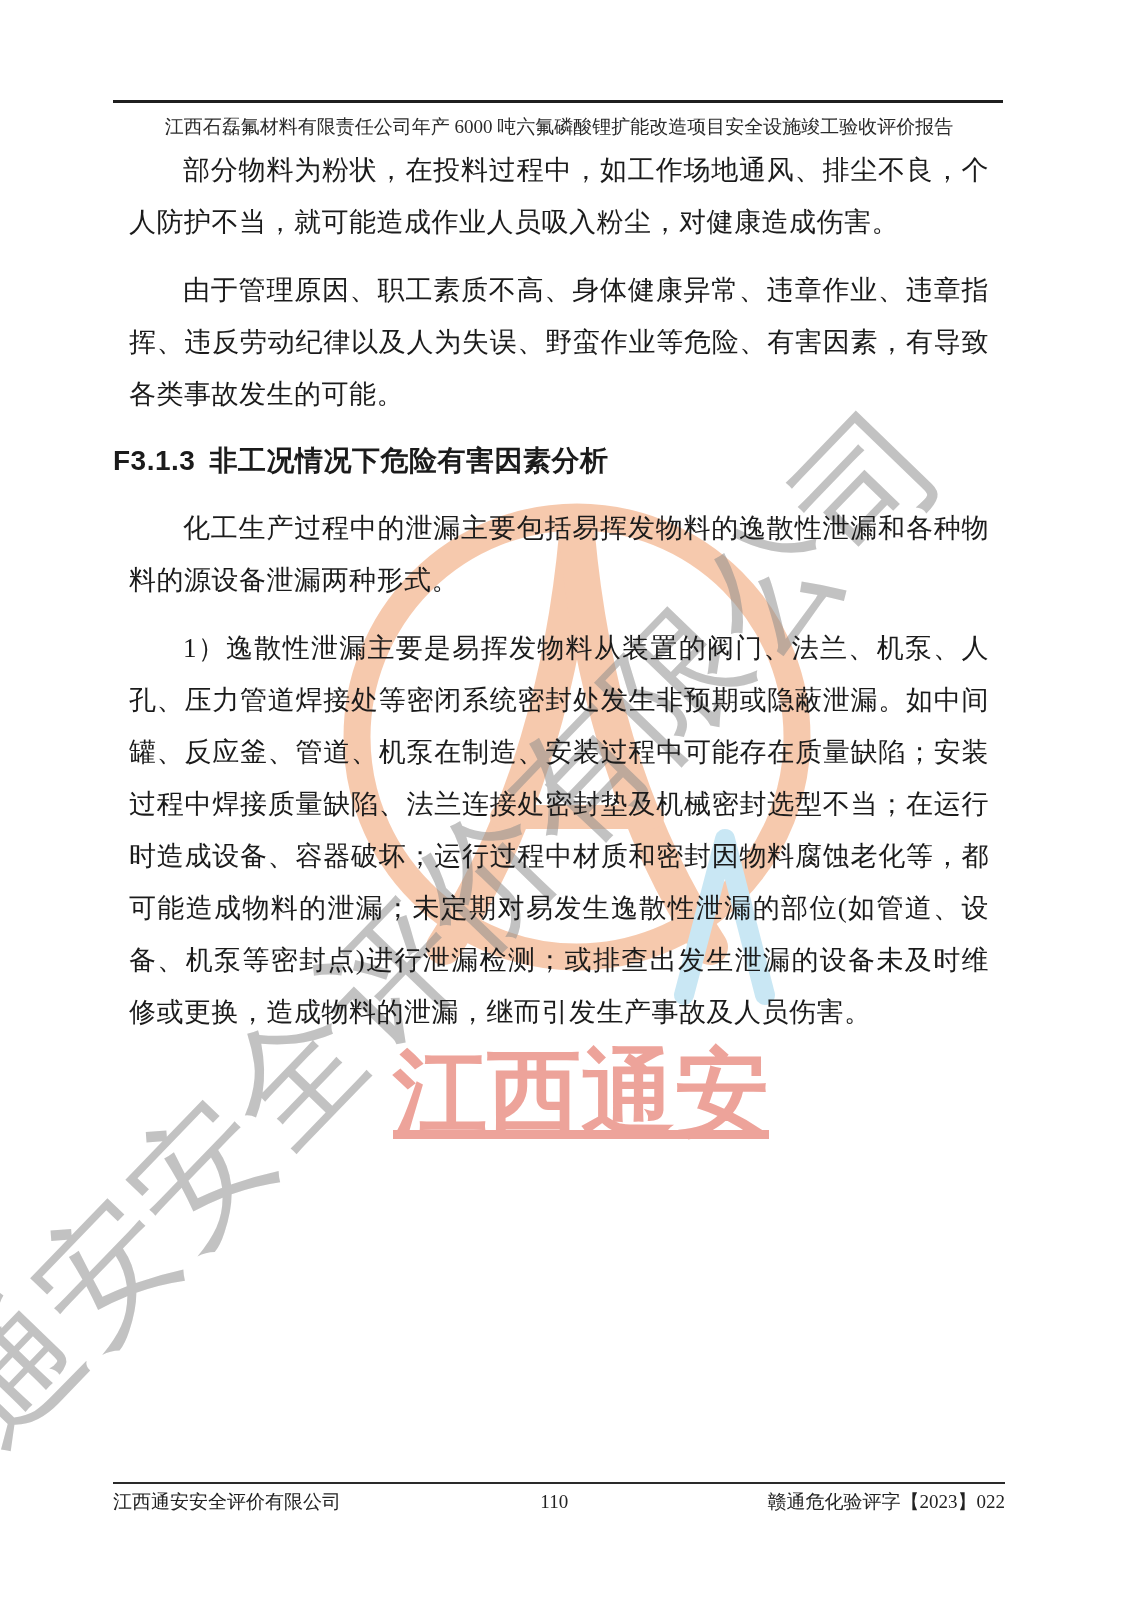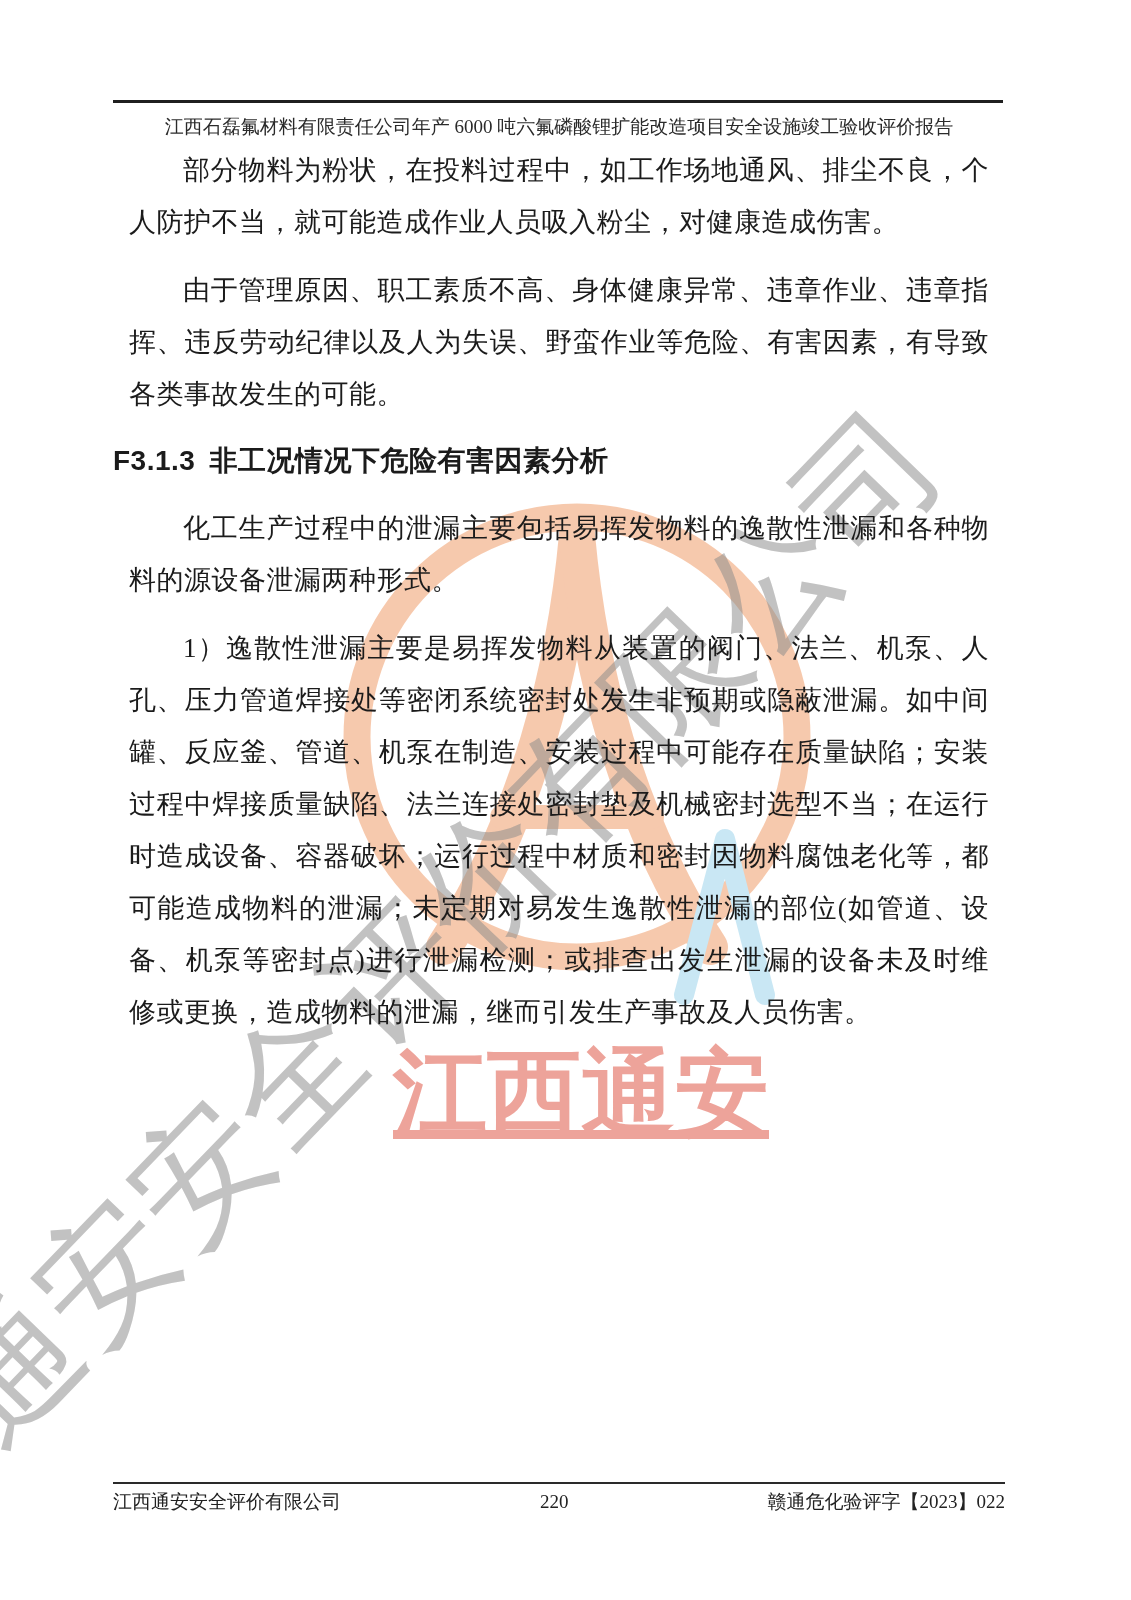--- a/index.html
+++ b/index.html
@@ -104,17 +104,17 @@
     <div class="section-heading">
       <span class="hnum">F3.1.3</span><span>非工况情况下危险有害因素分析</span>
     </div>
     <p>化工生产过程中的泄漏主要包括易挥发物料的逸散性泄漏和各种物料的源设备泄漏两种形式。</p>
     <p>1）逸散性泄漏主要是易挥发物料从装置的阀门、法兰、机泵、人孔、压力管道焊接处等密闭系统密封处发生非预期或隐蔽泄漏。如中间罐、反应釜、管道、机泵在制造、安装过程中可能存在质量缺陷；安装过程中焊接质量缺陷、法兰连接处密封垫及机械密封选型不当；在运行时造成设备、容器破坏；运行过程中材质和密封因物料腐蚀老化等，都可能造成物料的泄漏；未定期对易发生逸散性泄漏的部位(如管道、设备、机泵等密封点)进行泄漏检测；或排查出发生泄漏的设备未及时维修或更换，造成物料的泄漏，继而引发生产事故及人员伤害。</p>
   </div>
 
   <div class="footer-rule"></div>
   <div class="footer-row">
     <span class="cell">江西通安安全评价有限公司</span>
-    <span class="cell">220</span>
+    <span class="cell">110</span>
     <span class="cell">赣通危化验评字【2023】022</span>
   </div>
 
 </div>
 
 </body></html>

